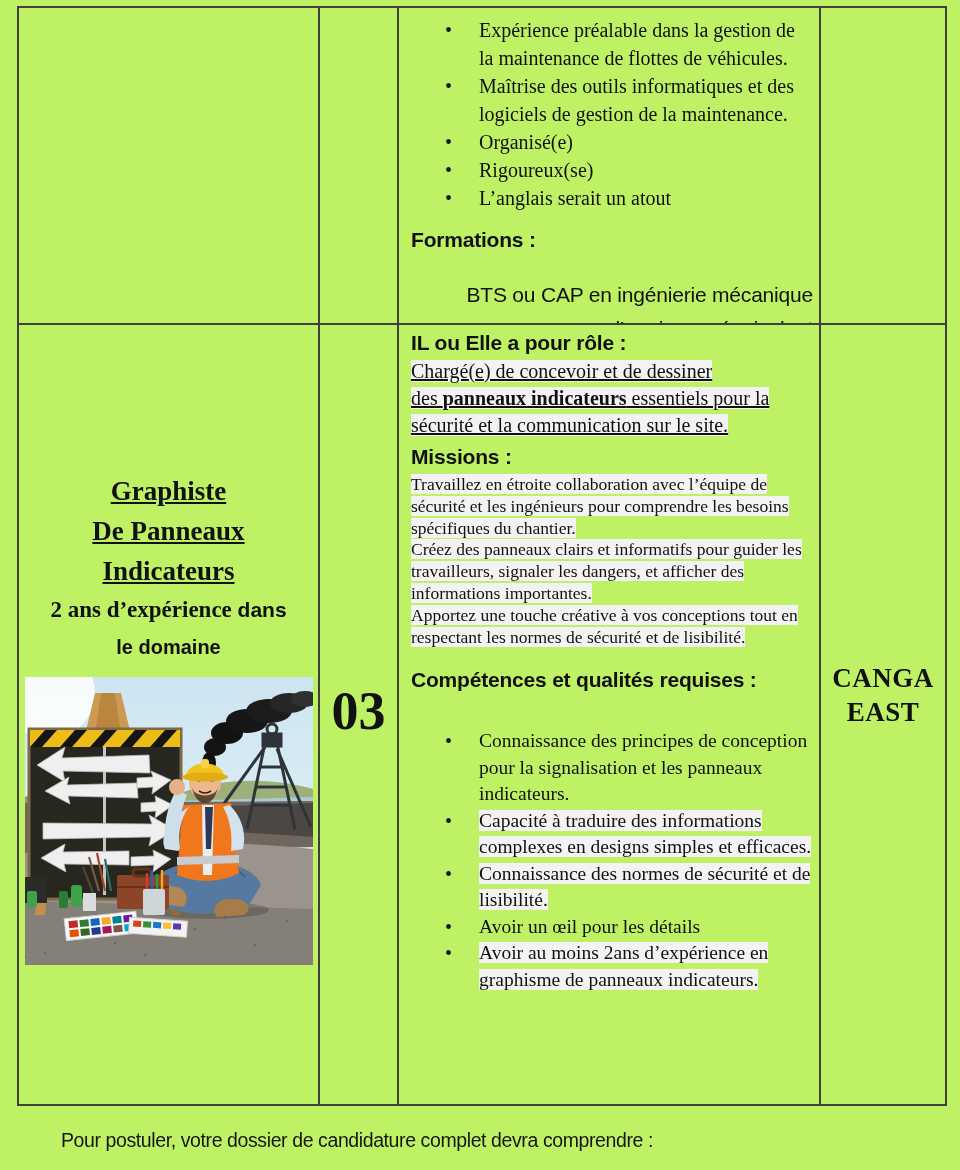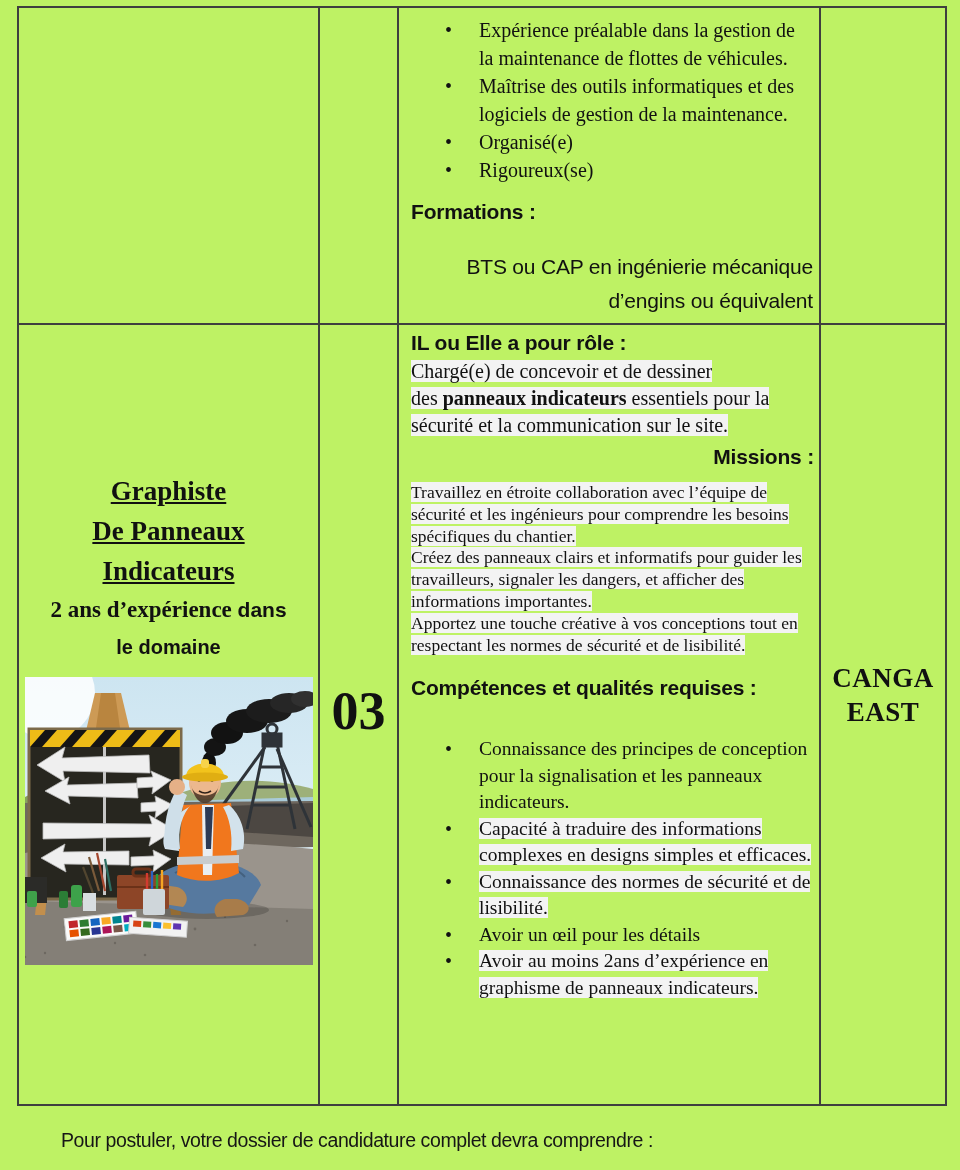--- a/index.html
+++ b/index.html
@@ -25,47 +25,48 @@
   .exp2{font-family:"Liberation Sans",sans-serif;font-size:20px;line-height:36px;font-weight:bold;}
   .photo{display:block;margin:12px auto 0 auto;}
   
   .count-cell{text-align:center;}
   .count{margin-top:362px;font-size:54px;font-weight:bold;line-height:48px;}
   .loc-cell{text-align:center;}
   .location{margin-top:336px;font-size:27px;line-height:34px;font-weight:bold;letter-spacing:0.5px;}
   
   .desc-cell{padding:3px 5px 0 12px;}
   .hl{background:#f3f3f3;box-decoration-break:clone;-webkit-box-decoration-break:clone;}
-  .role-p{margin:0;font-size:20px;line-height:27px;}
+  .role-p{margin:0;font-size:20px;line-height:27px;text-decoration:underline;}
   .role-p b{font-weight:bold;}
   .missions p{margin:0;font-size:17.5px;line-height:21.8px;}
   .skills-h{margin-top:20px;}
   ul.skills{list-style:none;margin:36px 0 0 0;padding:0 0 0 68px;font-size:19.5px;line-height:26.5px;}
   ul.skills li{position:relative;}
   ul.skills li::before{content:"•";position:absolute;left:-34px;top:0;font-size:20px;}
   .role-h{line-height:30px;}
-  .missions-h{margin:3px 0 10px 0;line-height:30px;text-align:right;}
+  .missions-h{margin:3px 0 2px 0;line-height:30px;}
   
   .footer{position:absolute;left:61px;top:1129px;font-family:"Liberation Sans",sans-serif;
           font-size:19.5px;letter-spacing:-0.4px;color:#161616;}
 </style>
 </head>
 <body>
 
 <div class="page">
   <div class="jobs-table">
 
     <div class="cell"></div>
     <div class="cell"></div>
     <div class="cell req-cell">
       <ul class="req-list" id="row1-bullets">
           <li>Expérience préalable dans la gestion de la maintenance de flottes de véhicules.</li>
           <li>Maîtrise des outils informatiques et des logiciels de gestion de la maintenance.</li>
           <li>Organisé(e)</li>
           <li>Rigoureux(se)</li>
+          <li>L’anglais serait un atout</li>
         </ul>
       <div class="h-sans formations-h">Formations :</div>
       <div class="sans-body">
         <div>BTS ou CAP en ingénierie mécanique</div>
         <div>d’engins ou équivalent</div>
       </div>
     </div>
     <div class="cell"></div>
 
     <div class="cell title-cell">

